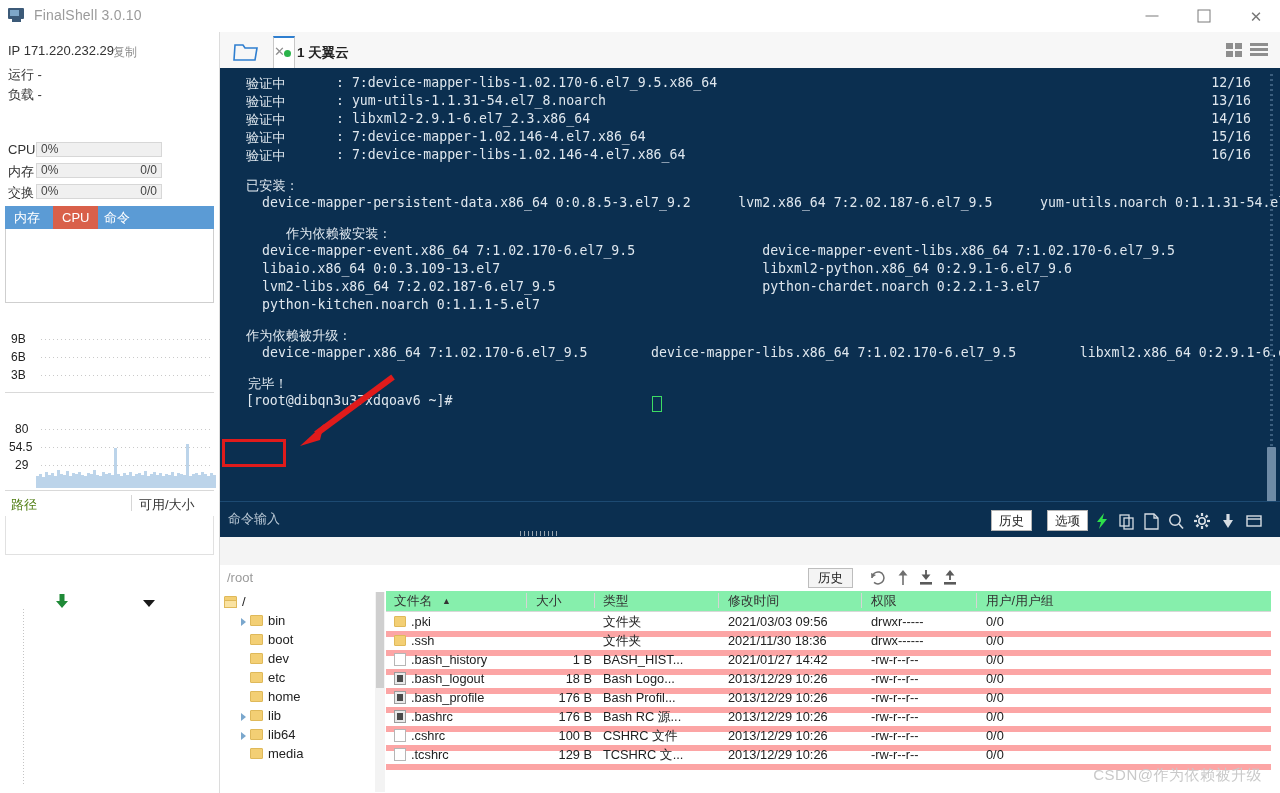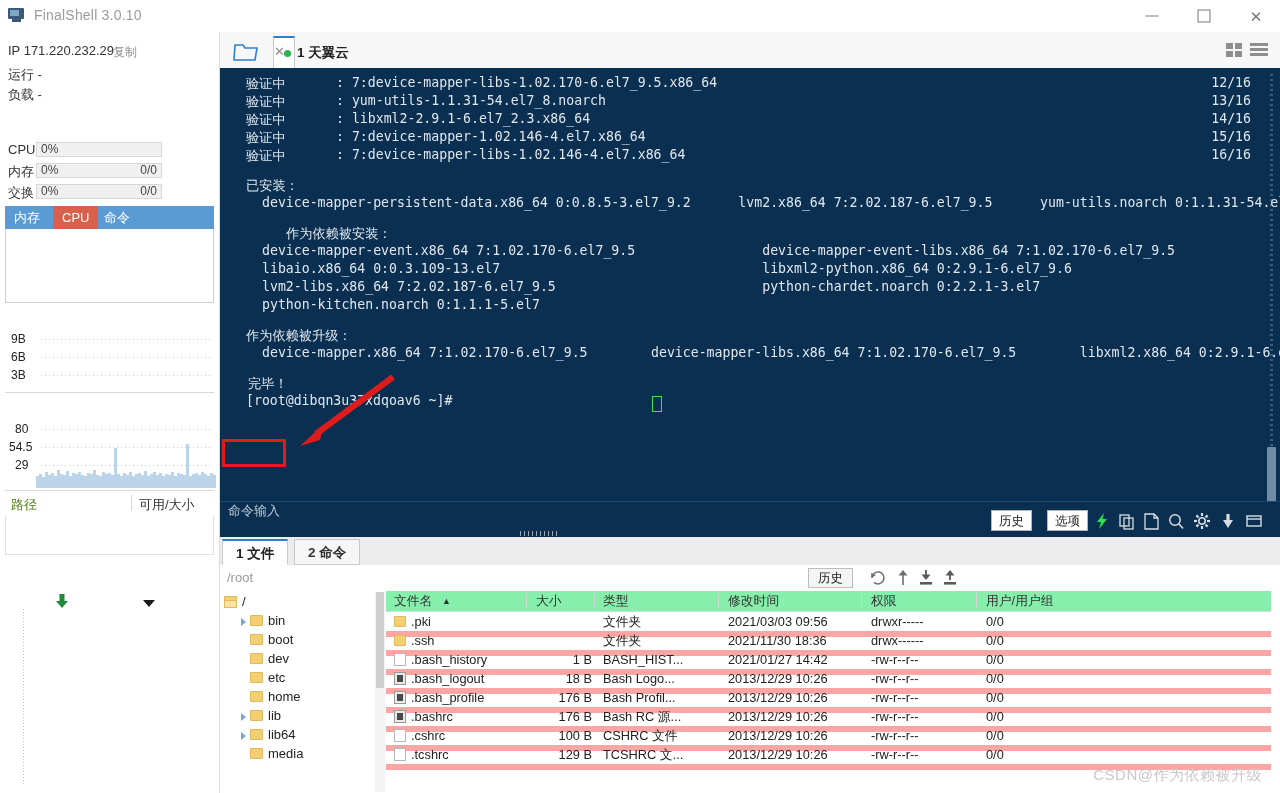--- a/index.html
+++ b/index.html
@@ -90,21 +90,21 @@
   .list-ic b:nth-child(3){top:10px;}
 
   .term{position:absolute;left:0;top:36px;width:1060px;height:469px;background:#0b2f50;overflow:hidden;}
   .tline{position:absolute;left:0;width:1060px;height:20px;font-family:"DejaVu Sans Mono","Liberation Mono",monospace;font-size:13.2px;color:#dfe7ee;white-space:pre;}
   .tline .cnt{position:absolute;right:29px;}
   .term-sb{position:absolute;right:4px;top:6px;width:9px;height:440px;}
   .term-sb .track{position:absolute;left:3px;top:0;width:3px;height:100%;background:repeating-linear-gradient(to bottom,#3b5d7d 0 2px,transparent 2px 5px);}
   .term-sb .thumb{position:absolute;left:0;top:373px;width:9px;height:66px;background:#6f8ba6;border-radius:1px;}
 
   .cmdbar{position:absolute;left:0;top:469px;width:1060px;height:36px;background:#0b2f50;border-top:1px solid #1d4a72;}
-  .cmd-ph{position:absolute;left:8px;top:0;font-size:13px;color:#b9c7d4;}
+  .cmd-ph{position:absolute;left:8px;top:8px;font-size:13px;color:#b9c7d4;}
   .cmd-btn{position:absolute;top:8px;height:21px;line-height:21px;background:#fff;border:1px solid #b5b5b5;font-size:12.5px;color:#222;padding:0 7px;box-sizing:border-box;}
   .cmd-hist{right:248px;}
   .cmd-opt{right:192px;}
   .cmd-icons{position:absolute;right:6px;top:9px;width:182px;height:20px;}
   .cmd-icons .ci{position:absolute;top:0;width:20px;height:20px;}
   .resize-grip{position:absolute;left:520px;top:531px;width:40px;height:5px;background:repeating-linear-gradient(to right,#9aa6b0 0 1px,transparent 1px 4px);}
 
   
   .lower{position:absolute;left:220px;top:537px;width:1060px;height:256px;background:#f4f4f4;}
   .ftabs{position:absolute;left:0;top:0;width:1060px;height:28px;background:#ececec;border-bottom:1px solid #c9c9c9;}
@@ -409,24 +409,20 @@
               <line x1="3" y1="8" x2="17" y2="8" stroke="#d7dde3" stroke-width="1.4"></line>
             </svg>
         </div>
       </div>
     </div>
   </div>
 
   <div class="resize-grip"></div>
 
   <div class="lower">
-    <div class="ftabs">
-      <div class="ftab active">1 文件</div>
-      <div class="ftab idle">2 命令</div>
-    </div>
 
     <div class="pathbar">
       <div class="p">/root</div>
       <div class="fb-hist">历史</div>
       <div class="fb-ic" style="left:648px">
         <svg width="20" height="18" viewBox="0 0 20 18">
             <path d="M4,9 a6,6 0 1,1 2,4.4" fill="none" stroke="#6f6f6f" stroke-width="1.5"></path>
             <polygon points="3,4 8,6 3.5,9" fill="#6f6f6f"></polygon>
           </svg>
       </div>

